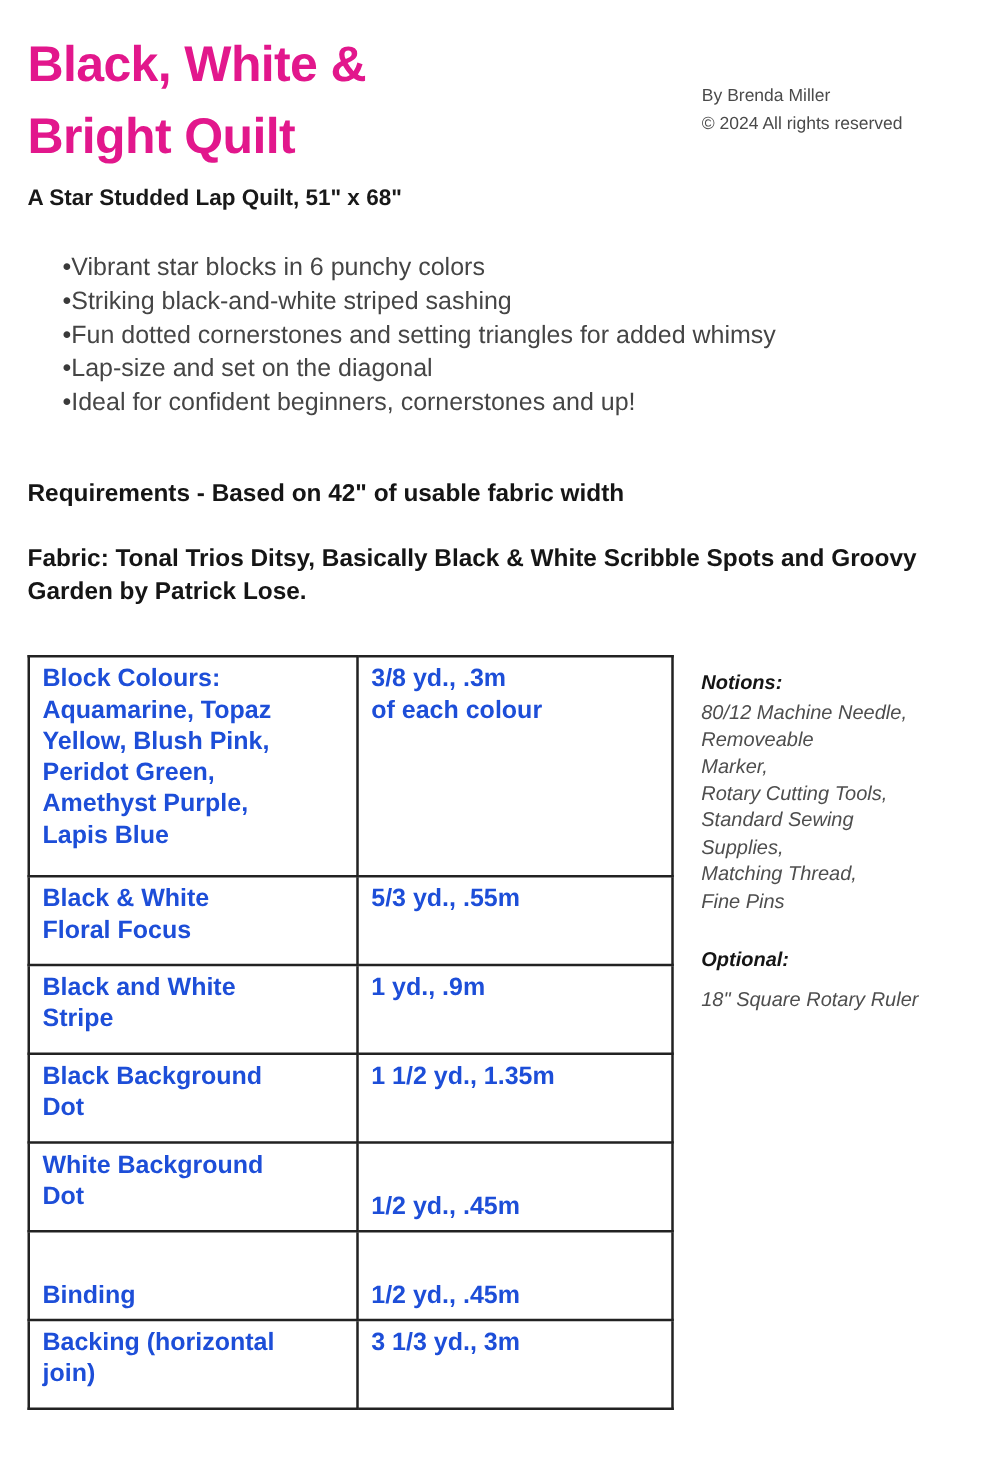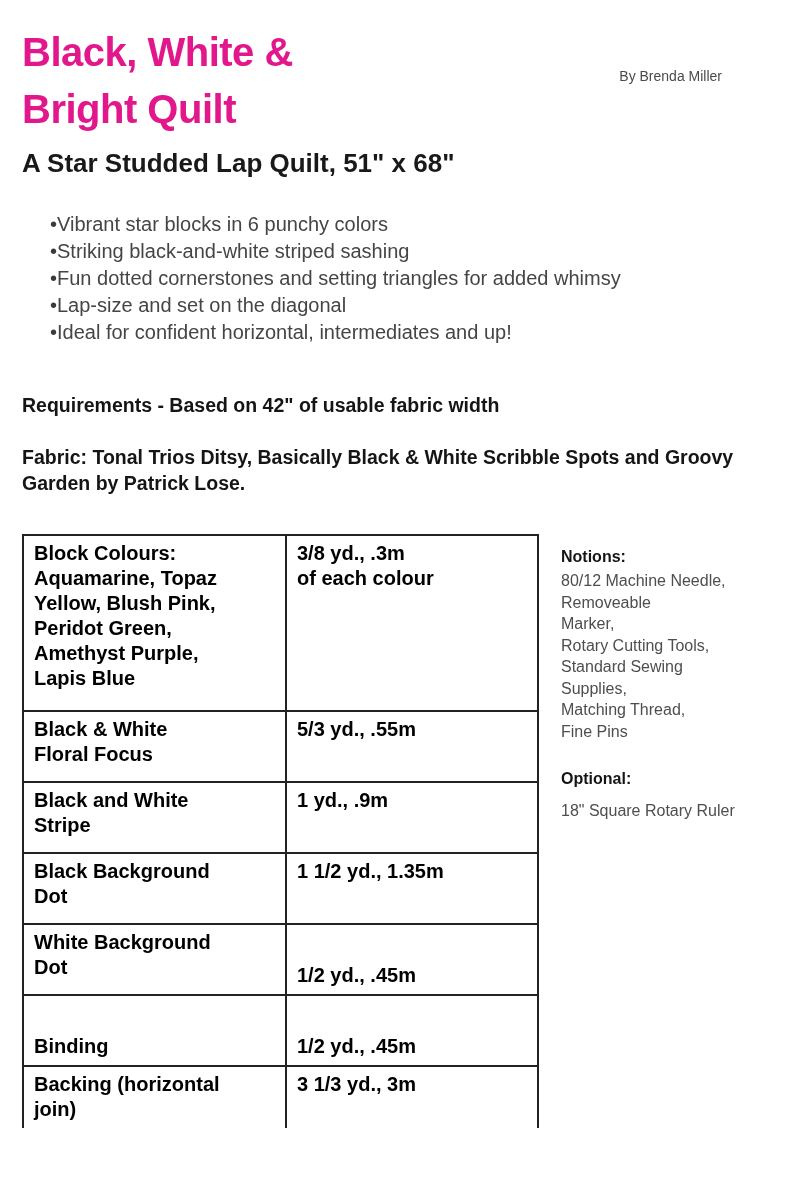--- a/index.html
+++ b/index.html
@@ -10,62 +10,63 @@
     font-family:"Liberation Sans", sans-serif;
     color:#1a1a1a;
   }
   
   .header{display:flex;justify-content:space-between;align-items:flex-start;}
   .title{
     margin:0;font-size:40px;font-weight:bold;line-height:1.42;
     letter-spacing:-0.5px;white-space:pre-line;color:#e2178c;
   }
   .byline{margin-top:42px;margin-right:56px;font-size:14px;line-height:1.55;color:#4a4a4a;}
-  .subtitle{margin-top:10px;font-size:26px;font-weight:bold;color:#191919;}
+  .subtitle{margin-top:10px;font-size:18px;font-weight:bold;color:#191919;}
 
   
   .features{list-style:none;margin:32px 0 0 0;padding:0;font-size:20px;line-height:27px;color:#454545;text-align:right;}
   .features li{display:flex;}
   .features .dot{width:30px;padding-left:5px;flex:none;color:#3a3a3a;}
   .features .dot::before{content:"\2022";}
 
   
   .reqs{margin-top:20px;font-size:19.5px;font-weight:bold;line-height:26px;color:#151515;white-space:pre-line;}
 
   
   .main{display:flex;margin-top:12px;align-items:flex-start;}
   table.fabric{border-collapse:collapse;table-layout:fixed;width:479px;flex:none;}
   table.fabric td{
     border:2.5px solid #222;font-weight:bold;font-size:20px;line-height:25px;
-    padding:5px 6px 5px 10px;vertical-align:top;white-space:pre-line;color:#000000;
+    padding:5px 6px 5px 10px;vertical-align:top;white-space:pre-line;color:#1d4ed8;
   }
   td.c-item{width:245px;}
   td.c-amt{width:234px;}
   tr.row-1 td{height:164px;}
   tr.row-2 td, tr.row-3 td, tr.row-4 td, tr.row-7 td{height:59px;}
   tr.row-5 td, tr.row-6 td{height:58px;}
   tr.row-8 td{height:33px;}
   tr.row-1 td.c-amt{}
   tr.row-5 td.c-amt{vertical-align:bottom;padding-bottom:6px;}
   tr.row-6 td{vertical-align:bottom;padding-bottom:6px;}
 
-  .notions{margin-left:22px;padding-top:12px;font-size:16px;line-height:21.5px;color:#4e4e4e;width:256px;}
+  .notions{margin-left:22px;padding-top:12px;font-size:16px;line-height:21.5px;color:#4e4e4e;width:256px;font-style:italic;}
   .notions .head{font-weight:bold;color:#151515;font-size:16px;margin-bottom:3px;}
   .notions .optional-head{margin-top:26px;margin-bottom:10px;}
 </style>
 </head>
 <body>
 
 <div class="page">
 
   <div class="header">
     <h1 class="title" style="color: rgb(226, 23, 140);">Black, White &amp;
 Bright Quilt</h1>
     <div class="byline">
       <div>By Brenda Miller</div>
+      <div>© 2024 All rights reserved</div>
     </div>
   </div>
 
   <div class="subtitle">A Star Studded Lap Quilt, 51" x 68"</div>
 
   <ul class="features">
     <li>
         <span class="dot"></span>
         <span>Vibrant star blocks in 6 punchy colors</span>
       </li>
@@ -76,21 +77,21 @@
     <li>
         <span class="dot"></span>
         <span>Fun dotted cornerstones and setting triangles for added whimsy</span>
       </li>
     <li>
         <span class="dot"></span>
         <span>Lap-size and set on the diagonal</span>
       </li>
     <li>
         <span class="dot"></span>
-        <span>Ideal for confident horizontal, intermediates and up!</span>
+        <span>Ideal for confident beginners, cornerstones and up!</span>
       </li>
   </ul>
 
   <div class="reqs">
     <div>Requirements - Based on 42" of usable fabric width</div>
     <div>Fabric: Tonal Trios Ditsy, Basically Black &amp; White Scribble Spots and Groovy
 Garden by Patrick Lose.</div>
   </div>
 
   <div class="main">

